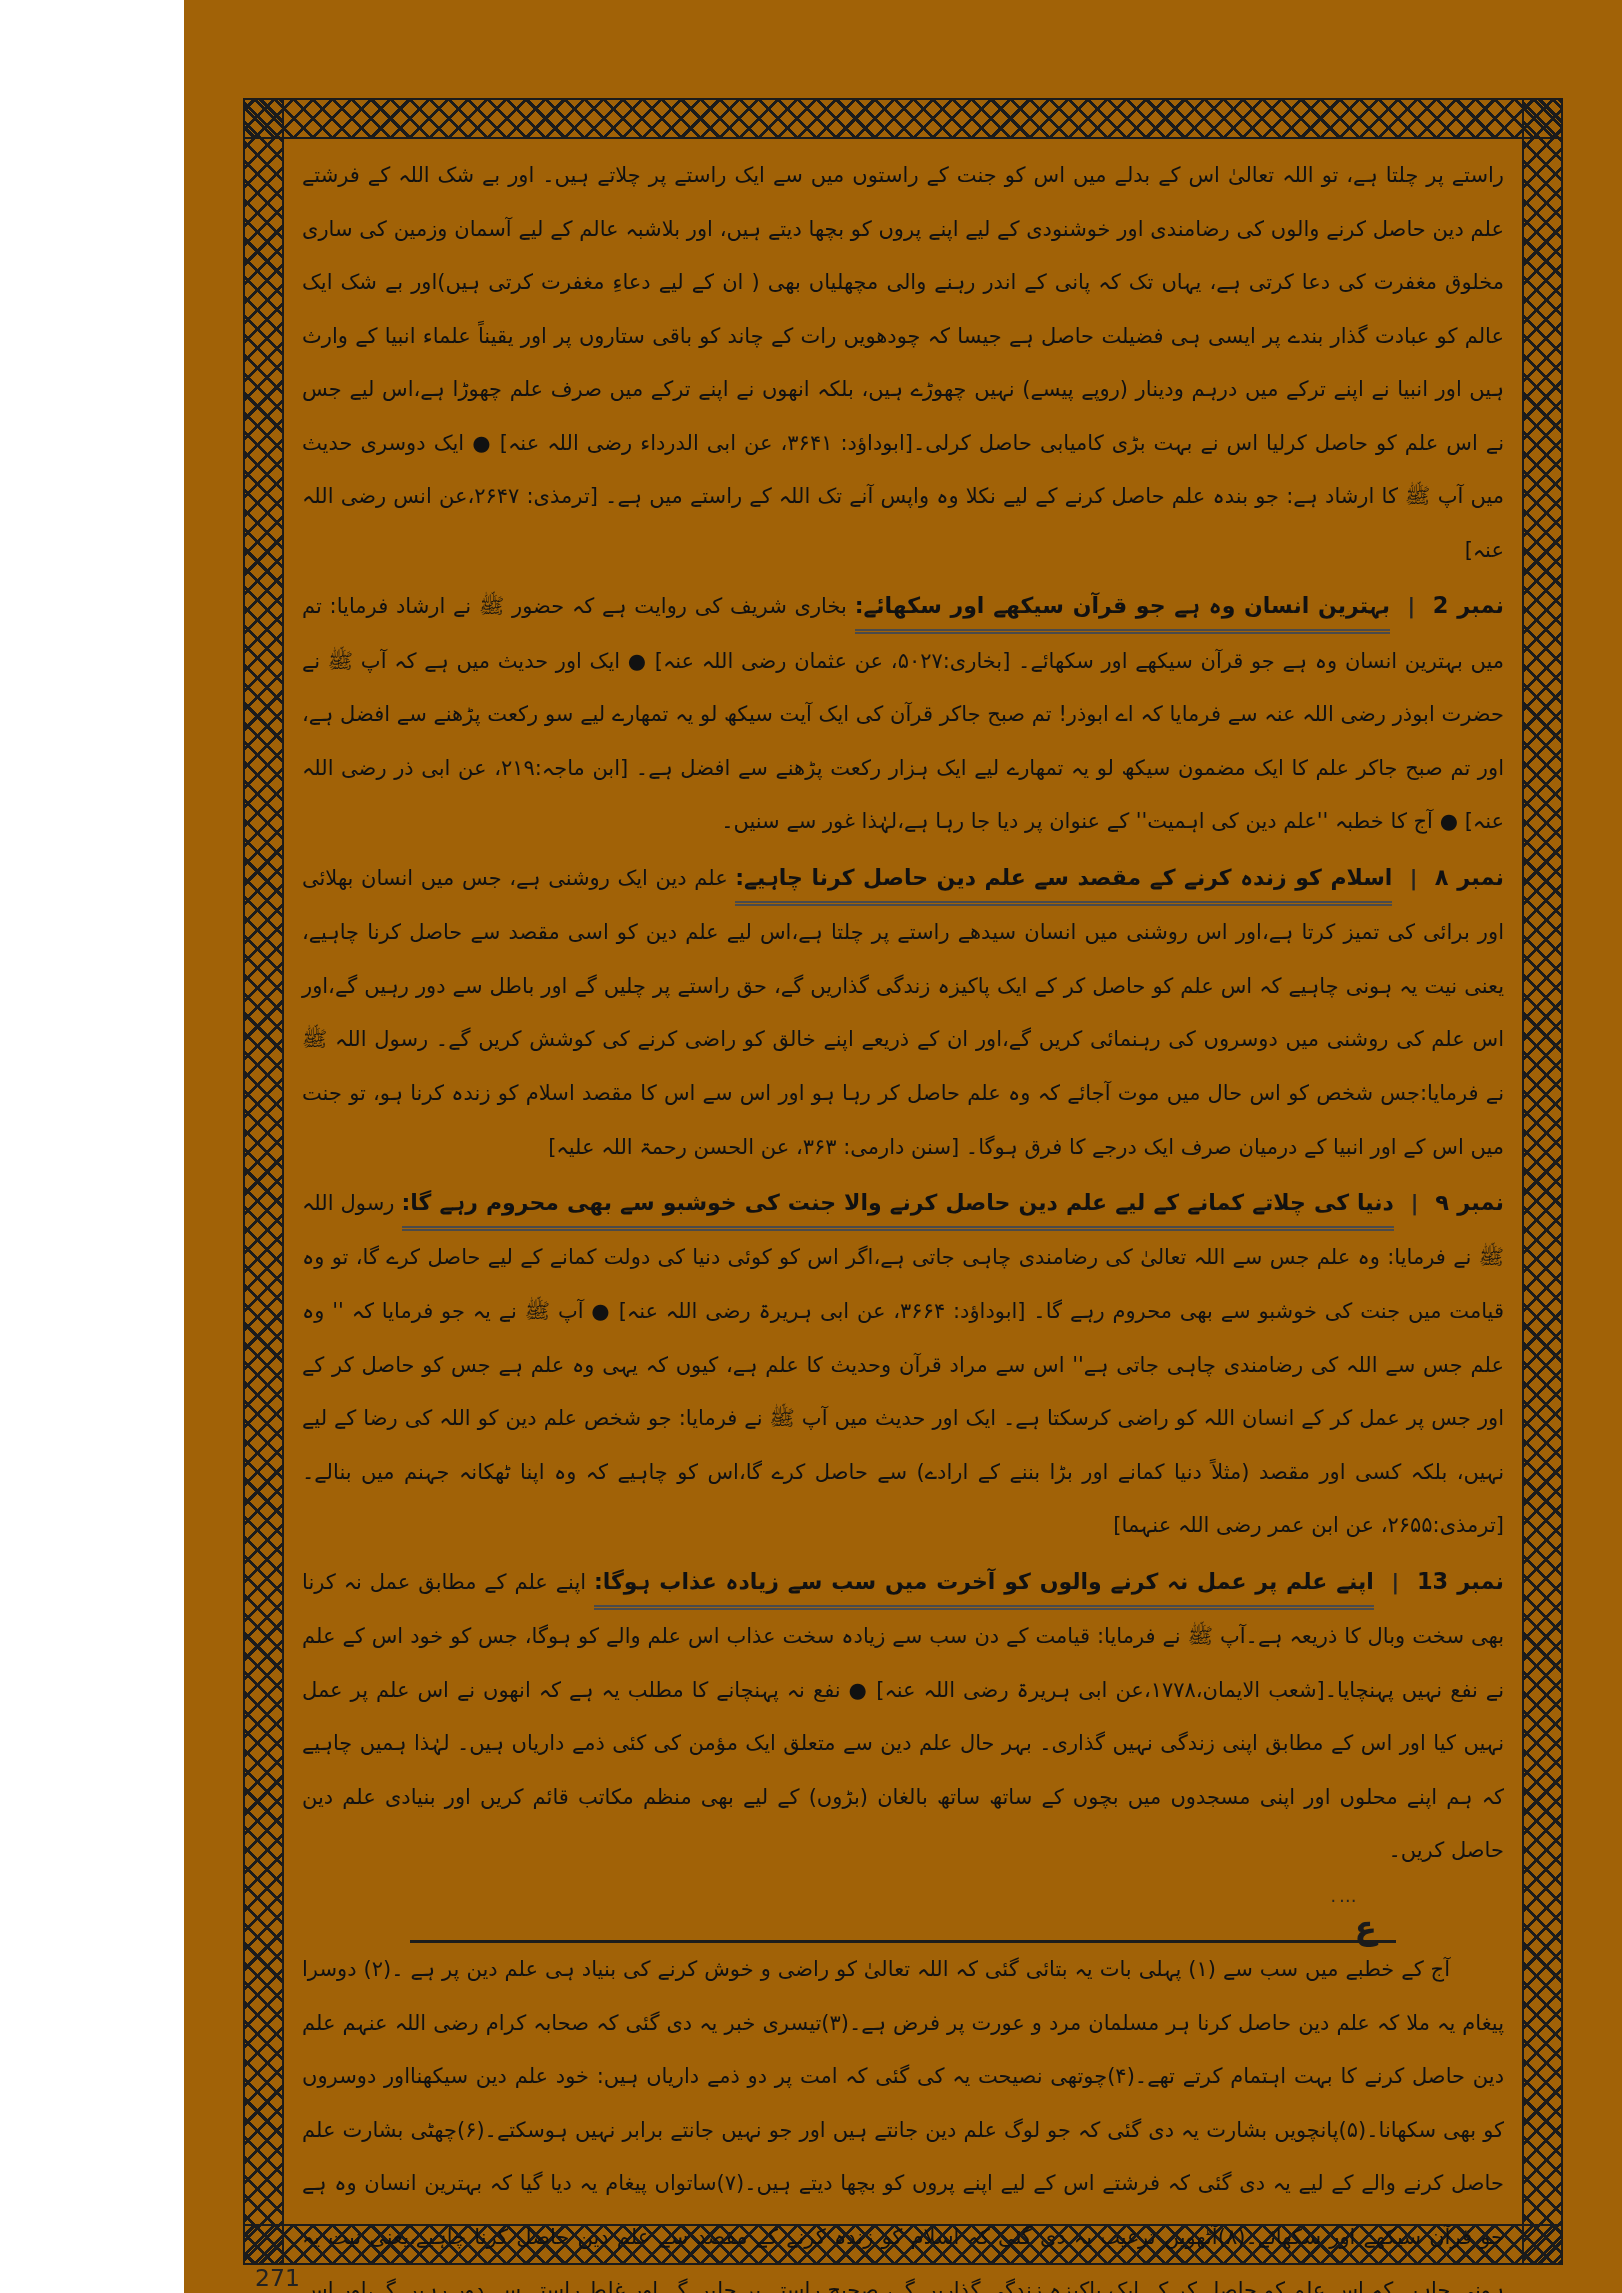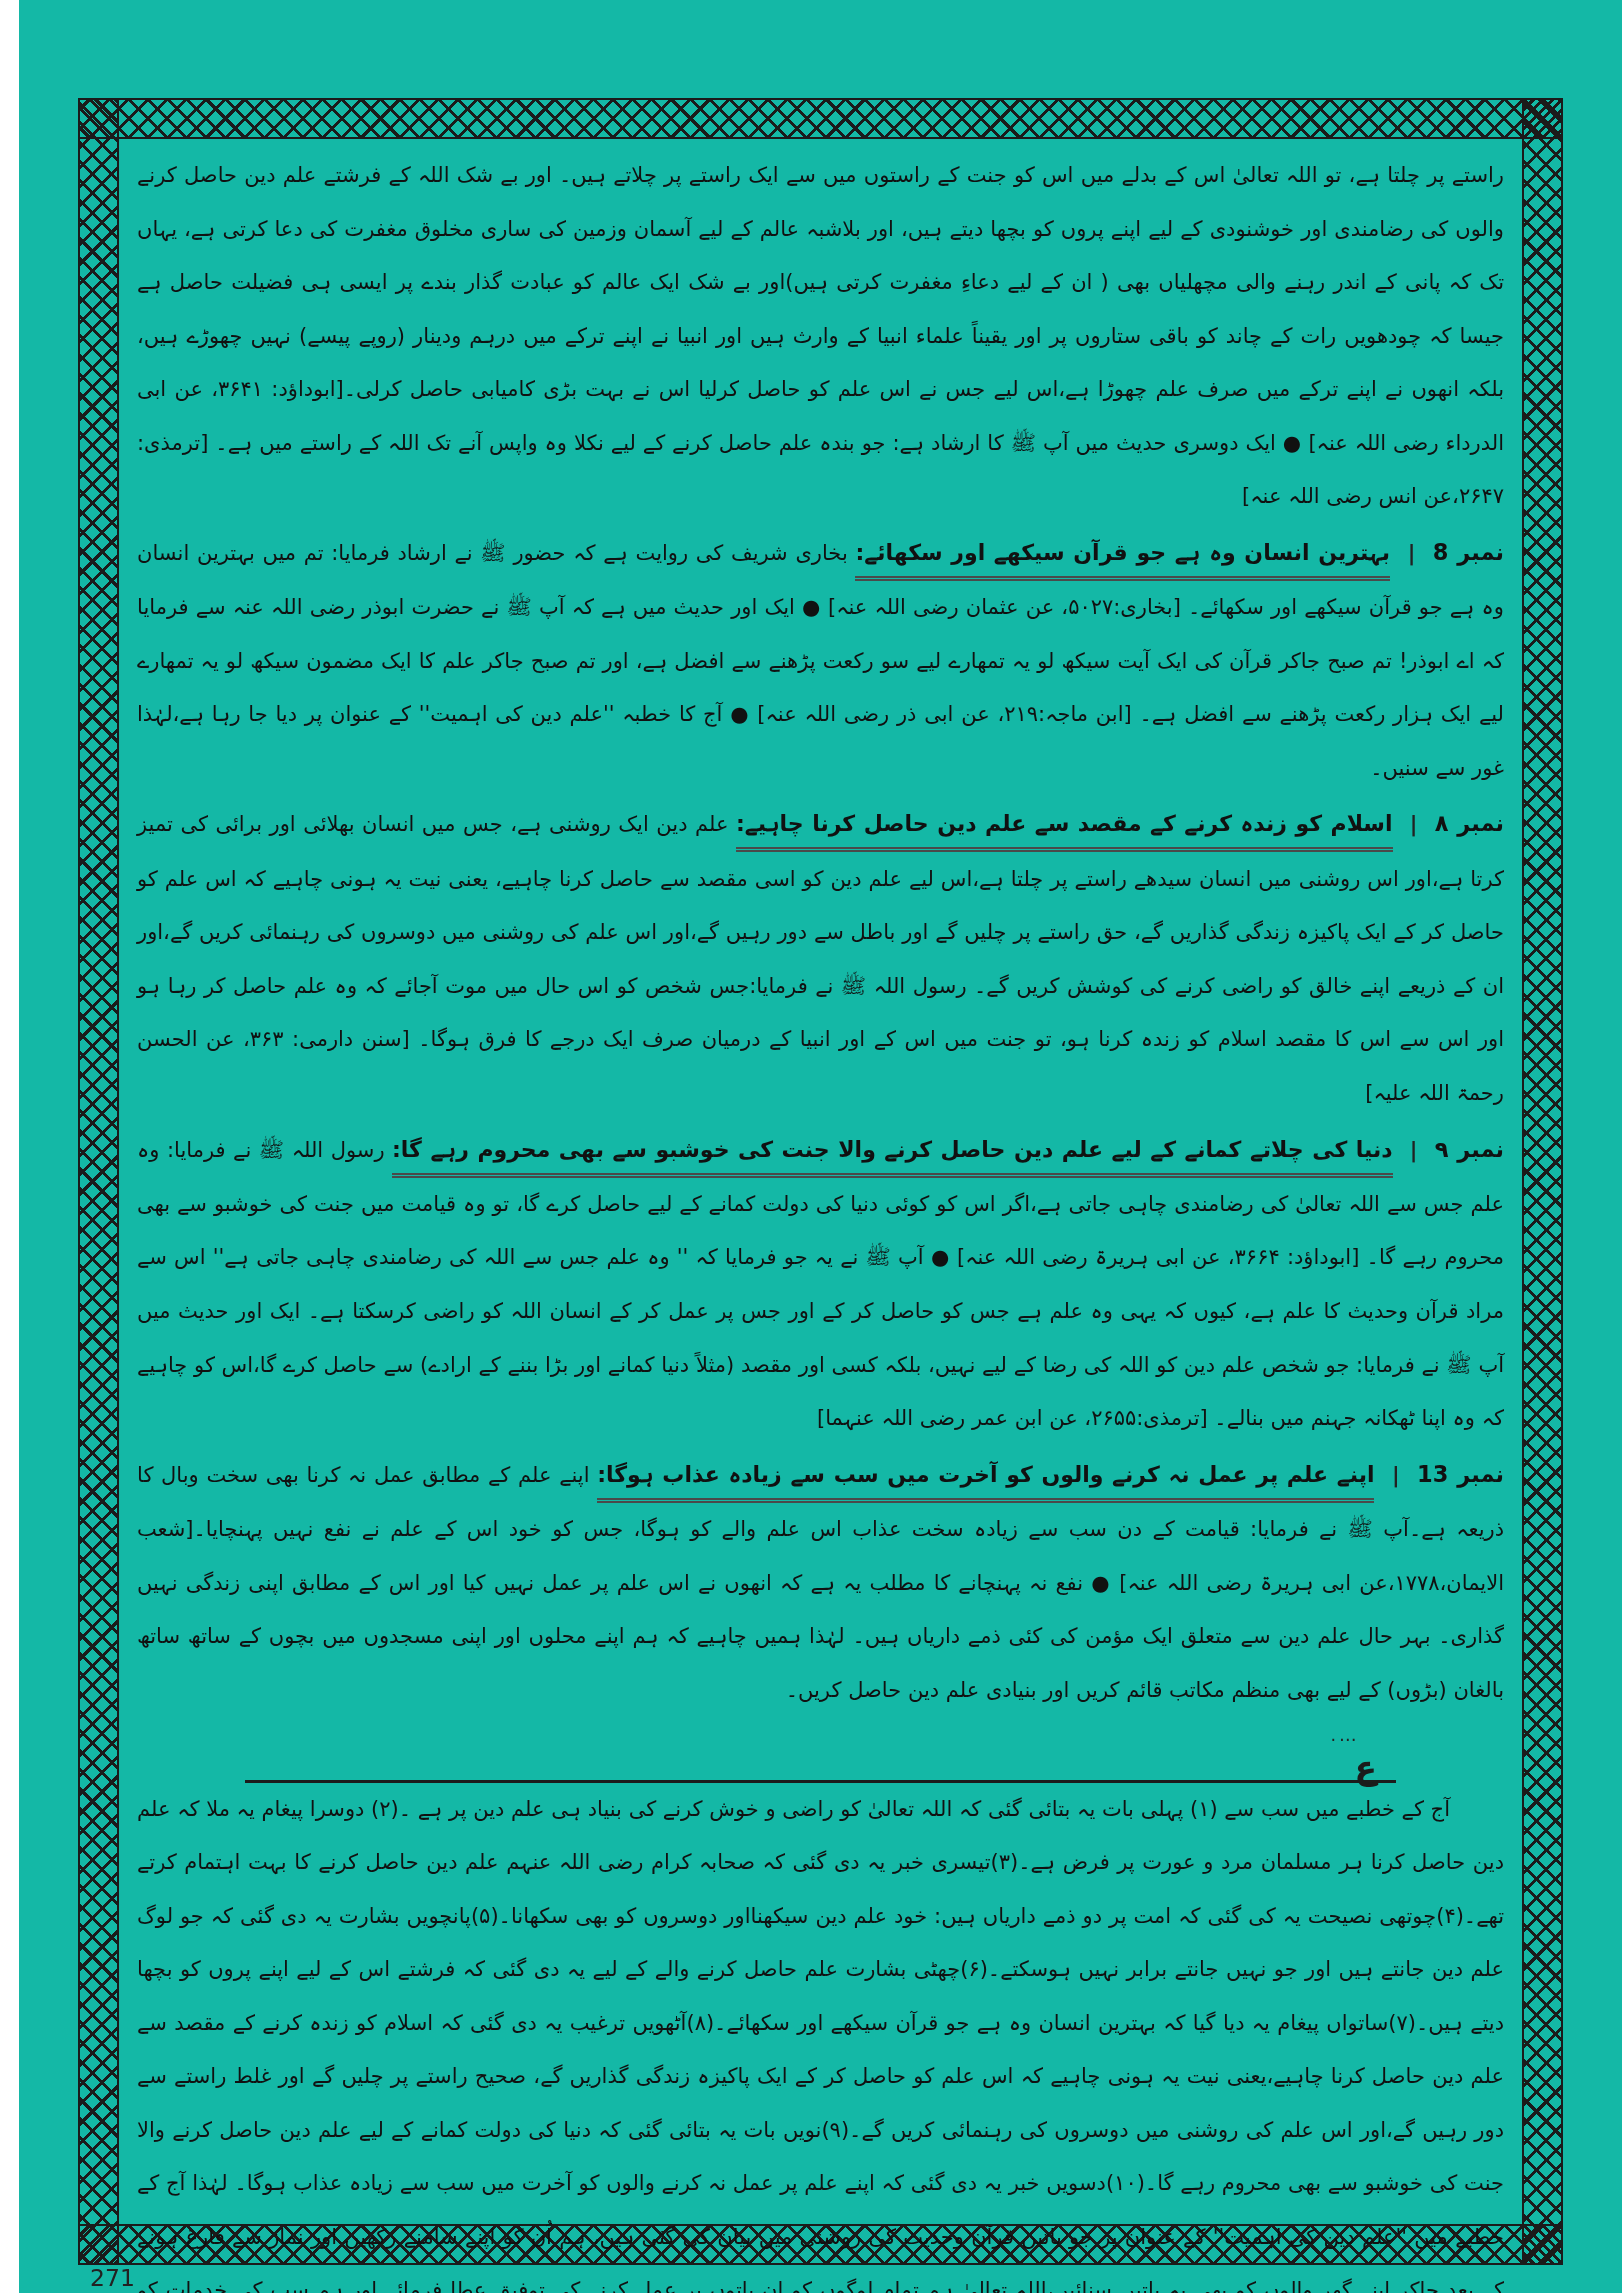--- a/index.html
+++ b/index.html
@@ -1,21 +1,21 @@
 <!DOCTYPE html>
 <html lang="ur" dir="rtl"><head>
 <meta charset="utf-8">
 <style>
   * { margin:0; padding:0; box-sizing:border-box; }
   html,body { background:#ffffff; }
   body { font-family:"DejaVu Sans", sans-serif; }
   .page {
     position:relative;
-    width:1603px; height:2294px;
-    background:#14b8a6;
+    width:1438px; height:2294px;
+    background:#a16207;
     overflow:hidden;
     direction:rtl;
   }
   
   .chain {
     position:absolute;
     background:
       repeating-linear-gradient(45deg,  transparent 0 4.9px, #1b1b1b 4.9px 7.8px, transparent 7.8px 13.7px),
       repeating-linear-gradient(135deg, transparent 0 4.9px, #1b1b1b 4.9px 7.8px, transparent 7.8px 13.7px);
     border:2px solid #1b1b1b;
@@ -87,21 +87,21 @@
   <div class="chain top"></div>
   <div class="chain bottom"></div>
   <div class="chain left"></div>
   <div class="chain right"></div>
 
   <div class="content">
 
     <p class="flow">راستے پر چلتا ہے، تو اللہ تعالیٰ اس کے بدلے میں اس کو جنت کے راستوں میں سے ایک راستے پر چلاتے ہیں۔ اور بے شک اللہ کے فرشتے علم دین حاصل کرنے والوں کی رضامندی اور خوشنودی کے لیے اپنے پروں کو بچھا دیتے ہیں، اور بلاشبہ عالم کے لیے آسمان وزمین کی ساری مخلوق مغفرت کی دعا کرتی ہے، یہاں تک کہ پانی کے اندر رہنے والی مچھلیاں بھی ( ان کے لیے دعاءِ مغفرت کرتی ہیں)اور بے شک ایک عالم کو عبادت گذار بندے پر ایسی ہی فضیلت حاصل ہے جیسا کہ چودھویں رات کے چاند کو باقی ستاروں پر اور یقیناً علماء انبیا کے وارث ہیں اور انبیا نے اپنے ترکے میں درہم ودینار (روپے پیسے) نہیں چھوڑے ہیں، بلکہ انھوں نے اپنے ترکے میں صرف علم چھوڑا ہے،اس لیے جس نے اس علم کو حاصل کرلیا اس نے بہت بڑی کامیابی حاصل کرلی۔[ابوداؤد: ۳۶۴۱، عن ابی الدرداء رضی اللہ عنہ] ● ایک دوسری حدیث میں آپ ﷺ کا ارشاد ہے: جو بندہ علم حاصل کرنے کے لیے نکلا وہ واپس آنے تک اللہ کے راستے میں ہے۔ [ترمذی: ۲۶۴۷،عن انس رضی اللہ عنہ]</p>
 
     <p class="flow section">
-      <span class="sec-label">نمبر 8</span>
+      <span class="sec-label">نمبر 2</span>
       <span class="sec-sep">|</span>
       <span class="sec-heading">بہترین انسان وہ ہے جو قرآن سیکھے اور سکھائے:</span>
       <span>بخاری شریف کی روایت ہے کہ حضور ﷺ نے ارشاد فرمایا: تم میں بہترین انسان وہ ہے جو قرآن سیکھے اور سکھائے۔ [بخاری:۵۰۲۷، عن عثمان رضی اللہ عنہ] ● ایک اور حدیث میں ہے کہ آپ ﷺ نے حضرت ابوذر رضی اللہ عنہ سے فرمایا کہ اے ابوذر! تم صبح جاکر قرآن کی ایک آیت سیکھ لو یہ تمھارے لیے سو رکعت پڑھنے سے افضل ہے، اور تم صبح جاکر علم کا ایک مضمون سیکھ لو یہ تمھارے لیے ایک ہزار رکعت پڑھنے سے افضل ہے۔ [ابن ماجہ:۲۱۹، عن ابی ذر رضی اللہ عنہ] ● آج کا خطبہ ''علم دین کی اہمیت'' کے عنوان پر دیا جا رہا ہے،لہٰذا غور سے سنیں۔</span>
     </p>
 
     <p class="flow section">
       <span class="sec-label">نمبر ۸</span>
       <span class="sec-sep">|</span>
       <span class="sec-heading">اسلام کو زندہ کرنے کے مقصد سے علم دین حاصل کرنا چاہیے:</span>
       <span>علم دین ایک روشنی ہے، جس میں انسان بھلائی اور برائی کی تمیز کرتا ہے،اور اس روشنی میں انسان سیدھے راستے پر چلتا ہے،اس لیے علم دین کو اسی مقصد سے حاصل کرنا چاہیے، یعنی نیت یہ ہونی چاہیے کہ اس علم کو حاصل کر کے ایک پاکیزہ زندگی گذاریں گے، حق راستے پر چلیں گے اور باطل سے دور رہیں گے،اور اس علم کی روشنی میں دوسروں کی رہنمائی کریں گے،اور ان کے ذریعے اپنے خالق کو راضی کرنے کی کوشش کریں گے۔ رسول اللہ ﷺ نے فرمایا:جس شخص کو اس حال میں موت آجائے کہ وہ علم حاصل کر رہا ہو اور اس سے اس کا مقصد اسلام کو زندہ کرنا ہو، تو جنت میں اس کے اور انبیا کے درمیان صرف ایک درجے کا فرق ہوگا۔ [سنن دارمی: ۳۶۳، عن الحسن رحمۃ اللہ علیہ]</span>

